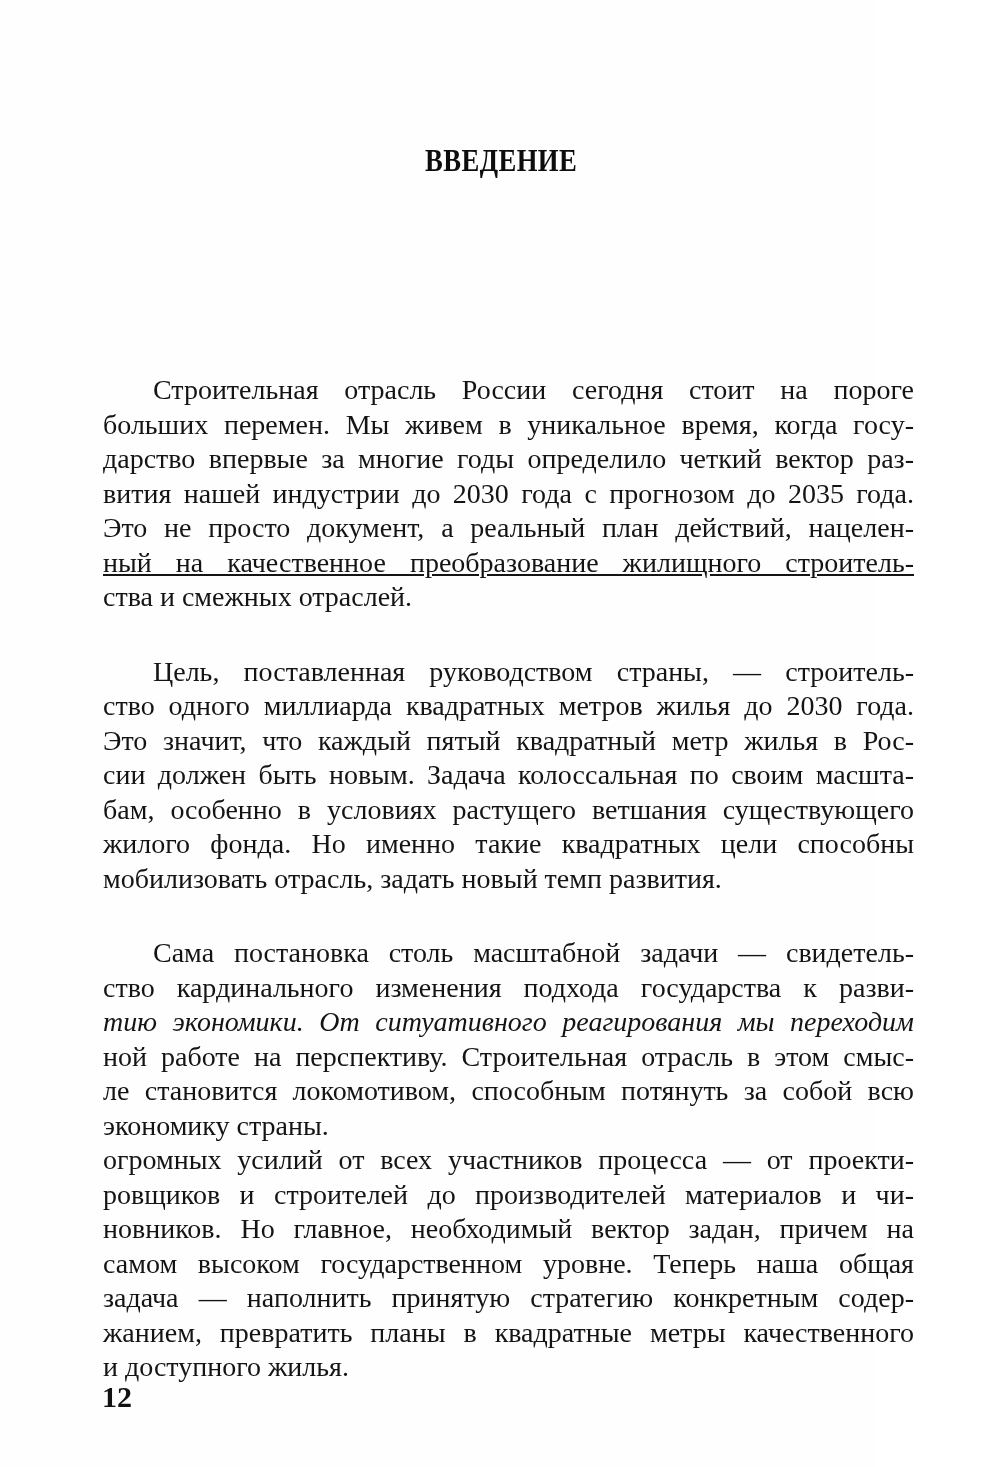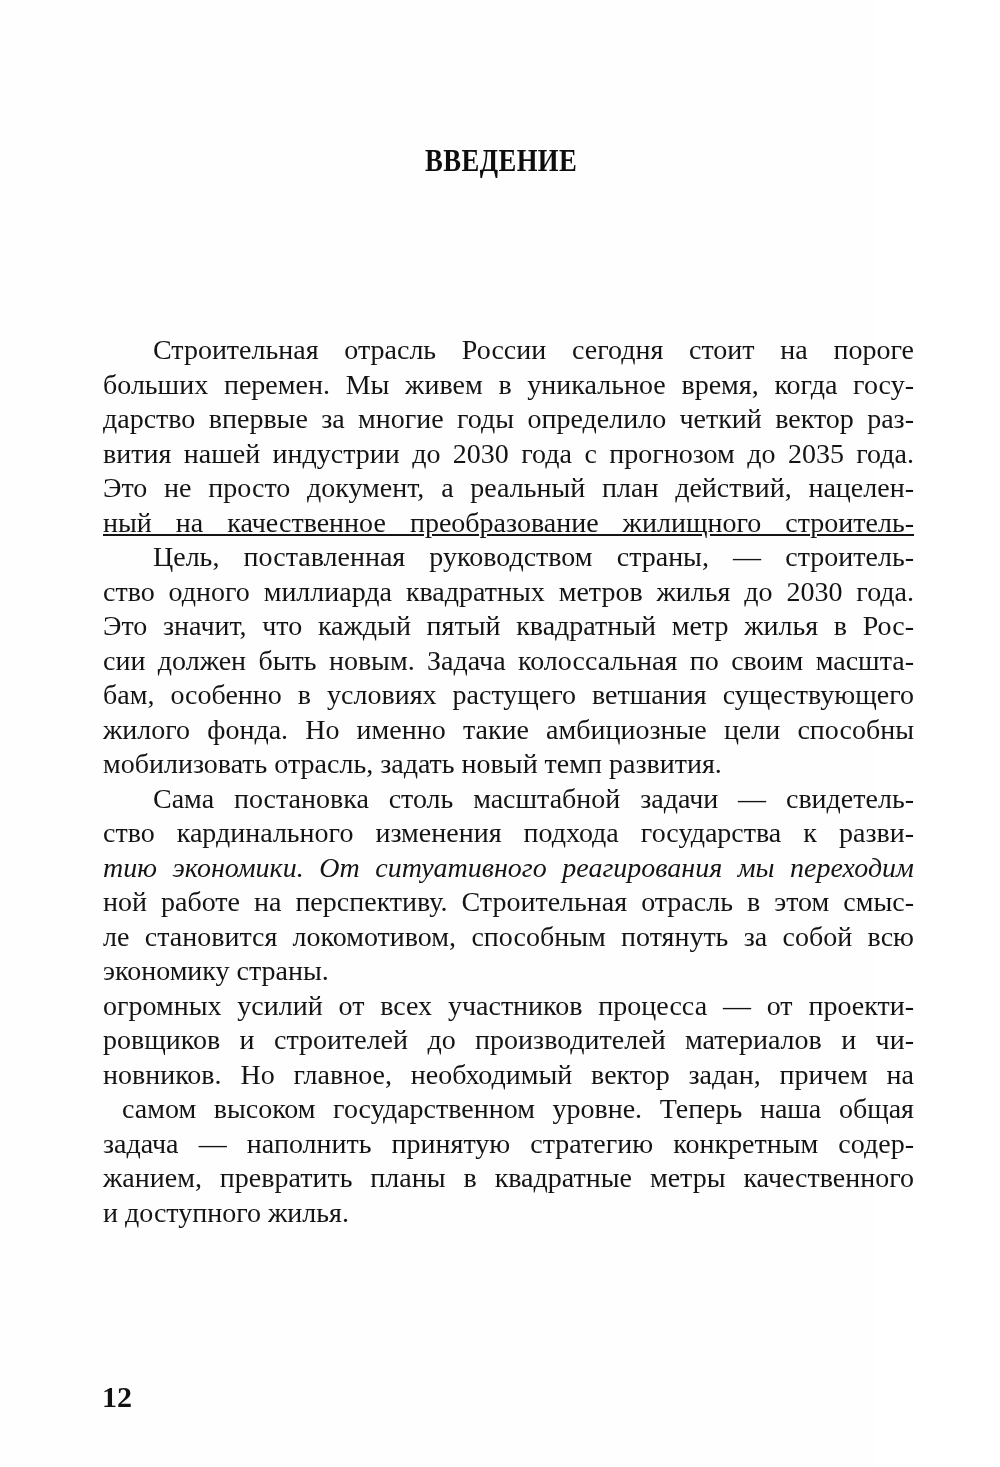--- a/index.html
+++ b/index.html
@@ -51,20 +51,21 @@
       height: 34.5px;
       line-height: 34.5px;
       font-size: 28px;
       white-space: nowrap;
       text-align: justify;
       text-align-last: justify;
       color: #141414;
     }
     .line.indent {
       padding-left: 50px;
+      margin-top: 40px;
     }
     .line.last {
       text-align-last: left;
     }
     .page-number {
       position: absolute;
       left: 102px;
       top: 1380px;
       font-size: 30px;
       font-weight: bold;
@@ -80,46 +81,47 @@
 
   <div class="body-text">
 
     <div class="paragraph">
       <span class="line indent" style="display: block;">Строительная отрасль России сегодня стоит на пороге</span>
       <span class="line" style="display: block;">больших перемен. Мы живем в уникальное время, когда госу-</span>
       <span class="line" style="display: block;">дарство впервые за многие годы определило четкий вектор раз-</span>
       <span class="line" style="display: block;">вития нашей индустрии до 2030 года с прогнозом до 2035 года.</span>
       <span class="line" style="display: block;">Это не просто документ, а реальный план действий, нацелен-</span>
       <span class="line" style="display: block; text-decoration: underline;">ный на качественное преобразование жилищного строитель-</span>
+      <span class="line last" style="display: block;">ства и смежных отраслей.</span>
     </div>
 
     <div class="paragraph">
       <span class="line indent" style="display: block;">Цель, поставленная руководством страны, — строитель-</span>
       <span class="line" style="display: block;">ство одного миллиарда квадратных метров жилья до 2030 года.</span>
       <span class="line" style="display: block;">Это значит, что каждый пятый квадратный метр жилья в Рос-</span>
       <span class="line" style="display: block;">сии должен быть новым. Задача колоссальная по своим масшта-</span>
       <span class="line" style="display: block;">бам, особенно в условиях растущего ветшания существующего</span>
-      <span class="line" style="display: block;">жилого фонда. Но именно такие амбициозные цели способны</span>
+      <span class="line" style="display: block;">жилого фонда. Но именно такие квадратных цели способны</span>
       <span class="line last" style="display: block;">мобилизовать отрасль, задать новый темп развития.</span>
     </div>
 
     <div class="paragraph">
       <span class="line indent" style="display: block;">Сама постановка столь масштабной задачи — свидетель-</span>
       <span class="line" style="display: block;">ство кардинального изменения подхода государства к разви-</span>
       <span class="line" style="display: block; font-style: italic;">тию экономики. От ситуативного реагирования мы переходим</span>
       <span class="line" style="display: block;">ной работе на перспективу. Строительная отрасль в этом смыс-</span>
       <span class="line" style="display: block;">ле становится локомотивом, способным потянуть за собой всю</span>
       <span class="line last" style="display: block;">экономику страны.</span>
     </div>
 
     <div class="paragraph">
       <span class="line" style="display: block;">огромных усилий от всех участников процесса — от проекти-</span>
       <span class="line" style="display: block;">ровщиков и строителей до производителей материалов и чи-</span>
       <span class="line" style="display: block;">новников. Но главное, необходимый вектор задан, причем на</span>
-      <span class="line" style="display: block; margin-left: 19px;">самом высоком государственном уровне. Теперь наша общая</span>
+      <span class="line" style="display: block;">самом высоком государственном уровне. Теперь наша общая</span>
       <span class="line" style="display: block;">задача — наполнить принятую стратегию конкретным содер-</span>
       <span class="line" style="display: block;">жанием, превратить планы в квадратные метры качественного</span>
       <span class="line last" style="display: block;">и доступного жилья.</span>
     </div>
 
   </div>
 
   <div class="page-number">12</div>
 
 </div>

